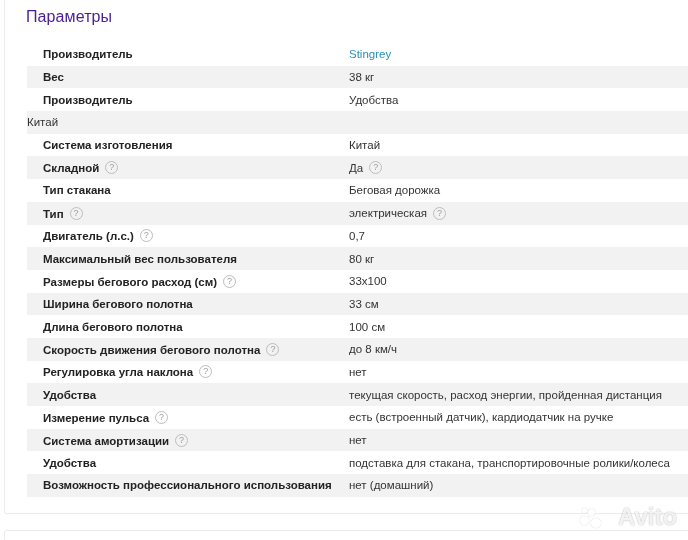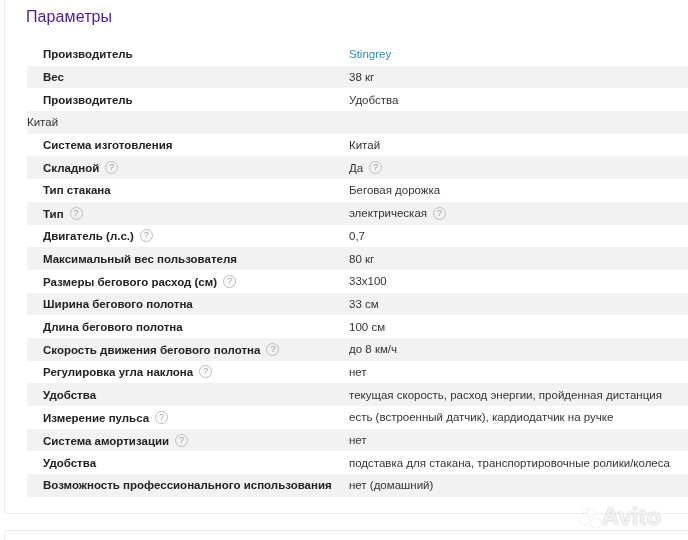--- a/index.html
+++ b/index.html
@@ -44,21 +44,21 @@
   }
   .help {
     display: inline-flex; align-items: center; justify-content: center;
     width: 13px; height: 13px; border: 1px solid #bdbdbd; border-radius: 50%;
     font-size: 9px; color: #9e9e9e; font-weight: 400; margin-left: 6px;
     box-sizing: border-box; line-height: 1; cursor: pointer;
   }
   .link { color: #2a8fb3; cursor: pointer; }
   .watermark {
     position: absolute; left: 580px; top: 500px; width: 100px; height: 34px;
-    display: flex; align-items: center; gap: 0;
+    display: flex; align-items: center; gap: 16px;
     color: rgba(255,255,255,0.85);
     font-size: 24px; font-weight: 700;
     text-shadow: 0 0 1px rgba(0,0,0,0.25), 0 0 2px rgba(0,0,0,0.15);
   }
   .wm-dots { position: relative; width: 22px; height: 22px; }
   .wm-dots span {
     position: absolute; border-radius: 50%;
     background: rgba(255,255,255,0.9);
     box-shadow: 0 0 1px rgba(0,0,0,0.35);
   }

